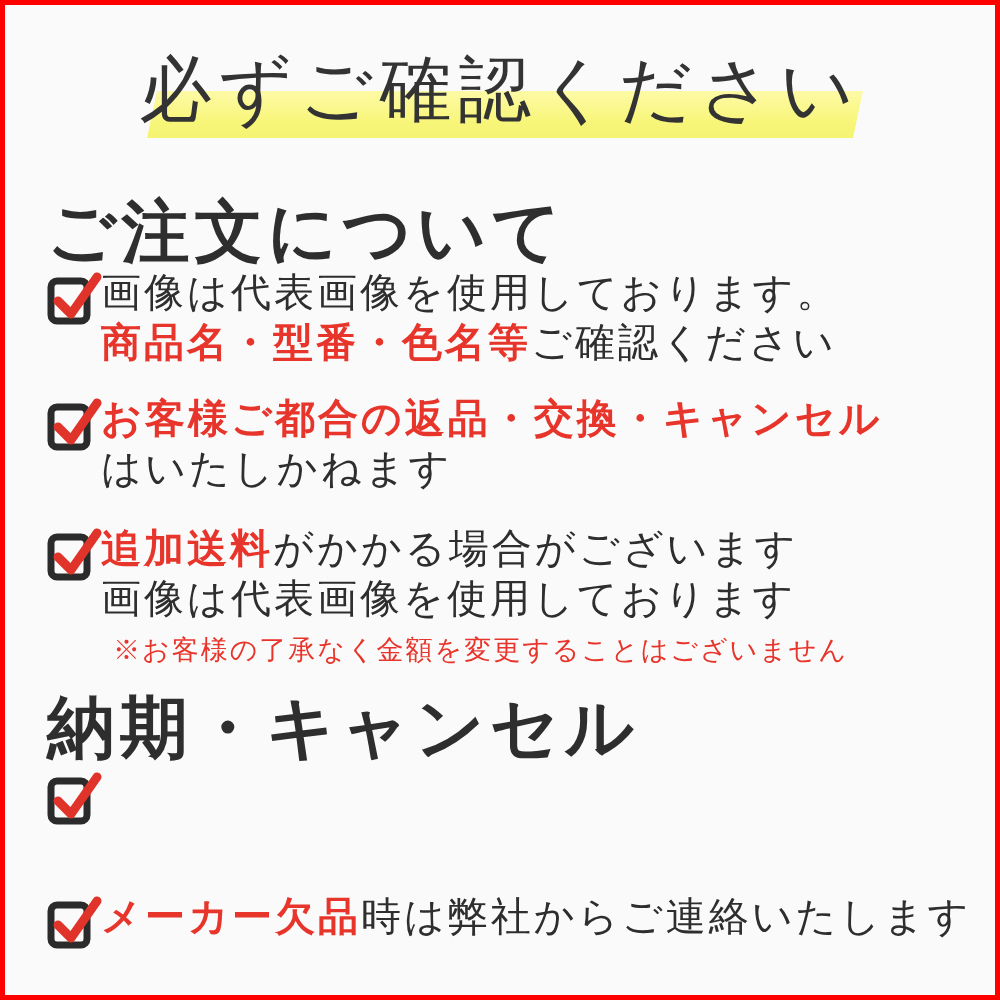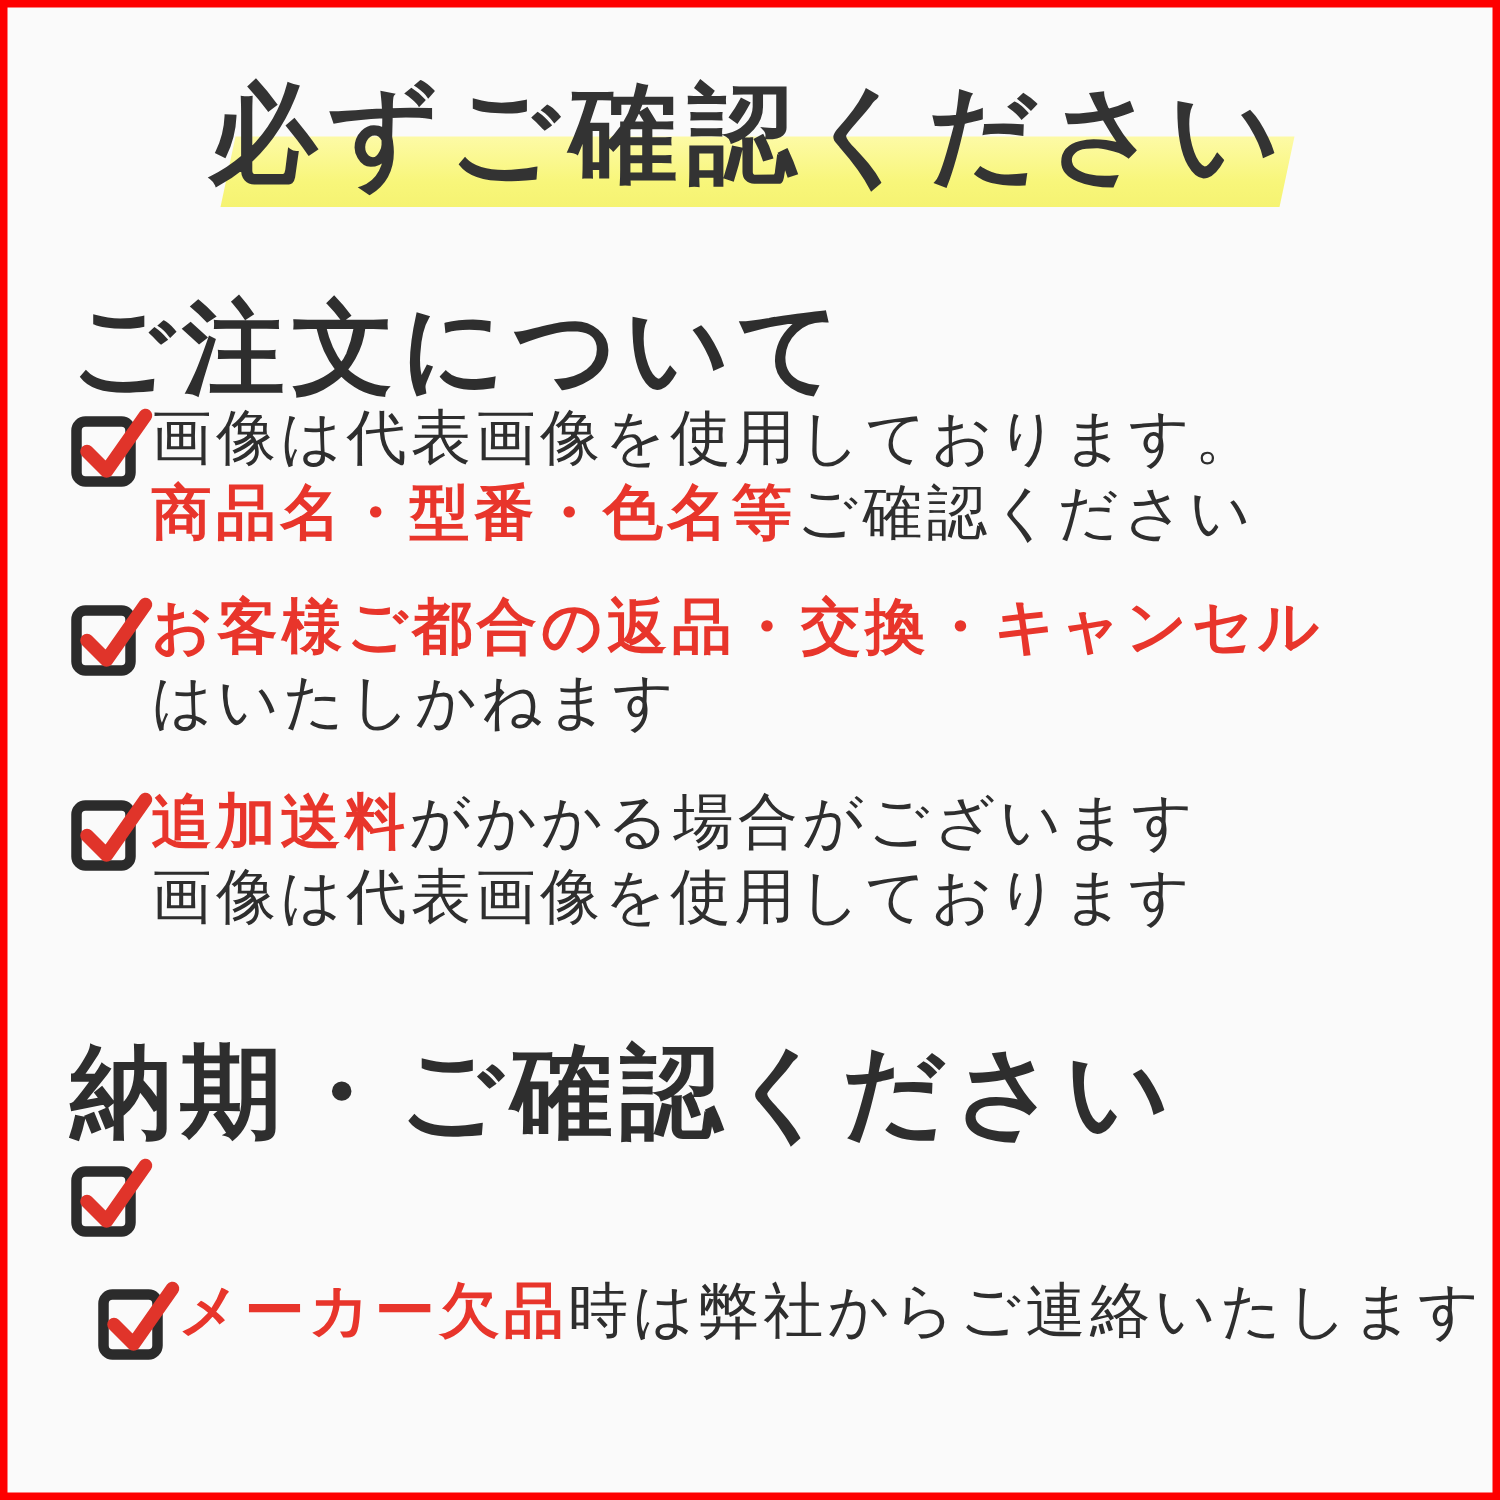--- a/index.html
+++ b/index.html
@@ -30,21 +30,21 @@
     left: 147px; top: 50px;
     width: 706px; height: 47px;
     background: linear-gradient(180deg, #fdfaa6 0%, #f8f67a 65%, #f5f372 100%);
     transform: skewX(-12deg);
     z-index: 0;
   }
   .title-text {
     position: relative;
     z-index: 1;
     font-size: 72px;
-    font-weight: 700;
+    font-weight: 400;
     letter-spacing: 7px;
     color: #333333;
     line-height: 96px;
   }
 
   
   .section-heading {
     position: absolute;
     left: 42px;
     font-size: 68px;
@@ -60,21 +60,21 @@
   .item {
     position: absolute;
     left: 42px;
     display: flex;
     align-items: flex-start;
   }
   #item-1 { top: 262px; }
   #item-2 { top: 388px; }
   #item-3 { top: 518px; }
   #item-4 { top: 762px; }
-  #item-5 { top: 844px; margin-left: 18px; }
+  #item-5 { top: 886px; }
 
   .checkbox {
     flex: 0 0 auto;
     width: 44px; height: 56px;
     margin: 2px 10px 0 0;
     overflow: visible;
   }
   .checkbox svg { overflow: visible; display: block; }
 
   .item-text {
@@ -148,24 +148,25 @@
         <path d="M 11 32 L 24 45 L 50 8" fill="none" stroke="#e0342a" stroke-width="9" stroke-linecap="round" stroke-linejoin="round"></path>
       </svg>
     </span>
     <div class="item-text">
       <div>
         <span class="seg-red">追加送料</span><span class="seg-black">がかかる場合がございます</span>
       </div>
       <div>
         <span class="seg-black">画像は代表画像を使用しております</span>
       </div>
+      <div class="note">※お客様の了承なく金額を変更することはございません</div>
     </div>
   </div>
 
-  <div class="section-heading" id="heading-stock">納期・ご確認ください</div>
+  <div class="section-heading" id="heading-stock">納期・キャンセル</div>
 
   <div class="item" id="item-4">
     <span class="checkbox">
       <svg width="44" height="56" viewBox="0 0 44 56" xmlns="http://www.w3.org/2000/svg">
         <rect x="4" y="12" width="36" height="40" rx="6" fill="none" stroke="#2b2b2b" stroke-width="7"></rect>
         <path d="M 11 32 L 24 45 L 50 8" fill="none" stroke="#e0342a" stroke-width="9" stroke-linecap="round" stroke-linejoin="round"></path>
       </svg>
     </span>
     <div class="item-text">
     </div>

